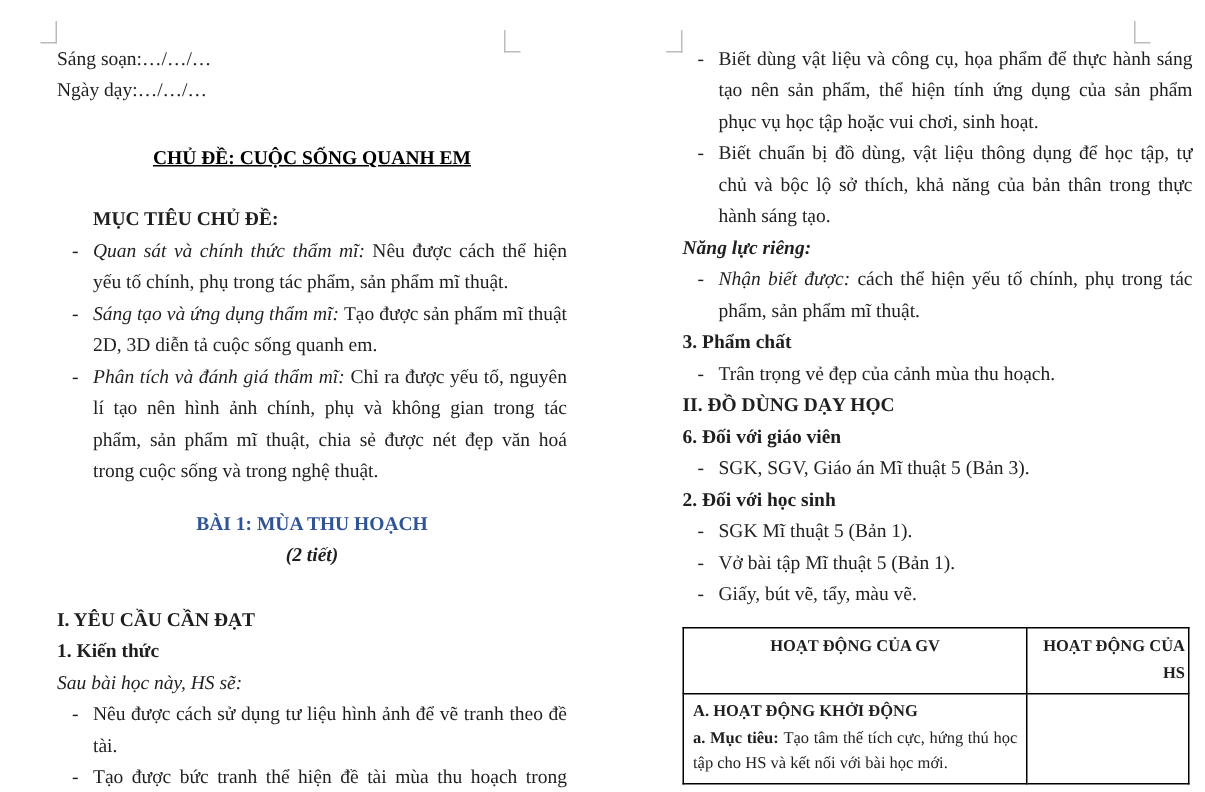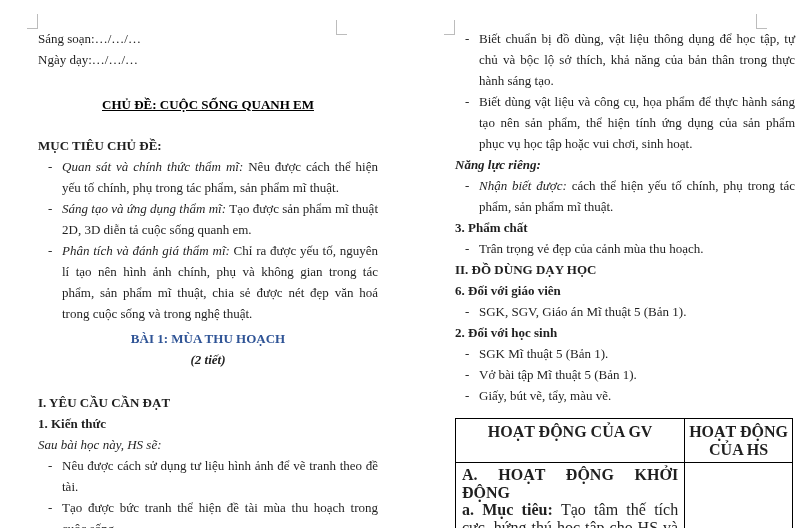--- a/index.html
+++ b/index.html
@@ -15,29 +15,29 @@
   #right-page { left:455px; width:340px; }
 
   .center { text-align:center; }
   .bold { font-weight:bold; }
   .italic { font-style:italic; }
   .red  { color:#000000;text-decoration:underline; }
   .blue { color:#2f5496; }
 
   .li { position:relative; padding-left:24px; text-align:justify; }
   .li::before { content:"-"; position:absolute; left:10px; top:0; }
-  .gap-md { margin-top:20px; }
+  .gap-md { margin-top:20px;margin-left:24px; }
   .gap-lg { margin-top:24px; }
 
   
   table { border-collapse:collapse; width:338px; margin-top:12px; table-layout:fixed; }
-  td, th { border:1px solid #000; vertical-align:top; font-size:16px; line-height:17.5px; padding:3px 6px; }
+  td, th { border:1px solid #000; vertical-align:top; font-size:11px; line-height:17.5px; padding:3px 6px; }
   th { text-align:center; font-weight:bold; padding:4px 2px; }
   .col-gv { width:68%; }
-  .col-hs { width:32%; }
+  .col-hs { width:32%;text-align:right; }
   td p { text-align:justify; }
 </style>
 </head>
 <body>
 
 <div class="crop tl" style="left:27px;  top:14px;"></div>
 <div class="crop tr" style="left:336px; top:20px;"></div>
 <div class="crop tl" style="left:444px; top:20px;"></div>
 <div class="crop tr" style="left:756px; top:14px;"></div>
 
@@ -54,53 +54,53 @@
       <span class="italic">Quan sát và chính thức thẩm mĩ: </span><span>Nêu được cách thể hiện yếu tố chính, phụ trong tác phẩm, sản phẩm mĩ thuật.</span>
     </div>
     <div class="li">
       <span class="italic">Sáng tạo và ứng dụng thẩm mĩ: </span><span>Tạo được sản phẩm mĩ thuật 2D, 3D diễn tả cuộc sống quanh em.</span>
     </div>
     <div class="li">
       <span class="italic">Phân tích và đánh giá thẩm mĩ: </span><span>Chỉ ra được yếu tố, nguyên lí tạo nên hình ảnh chính, phụ và không gian trong tác phẩm, sản phẩm mĩ thuật, chia sẻ được nét đẹp văn hoá trong cuộc sống và trong nghệ thuật.</span>
     </div>
   </div>
 
-  <p class="center bold blue" style="margin-top:4px;">BÀI 1: MÙA THU HOẠCH</p>
+  <p class="center bold blue" style="margin-top:14px;">BÀI 1: MÙA THU HOẠCH</p>
   <p class="center bold italic">(2 tiết)</p>
 
   <p class="bold" style="margin-top:22px;">I. YÊU CẦU CẦN ĐẠT</p>
   <p class="bold">1. Kiến thức</p>
   <p class="italic">Sau bài học này, HS sẽ:</p>
 
   <div>
     <div class="li">Nêu được cách sử dụng tư liệu hình ảnh để vẽ tranh theo đề tài.</div>
     <div class="li">Tạo được bức tranh thể hiện đề tài mùa thu hoạch trong cuộc sống.</div>
 
   </div>
 
 </div>
 
 <div class="page" id="right-page">
   <div>
+    <div class="li">Biết dùng vật liệu và công cụ, họa phẩm để thực hành sáng tạo nên sản phẩm, thể hiện tính ứng dụng của sản phẩm phục vụ học tập hoặc vui chơi, sinh hoạt.</div>
     <div class="li">Biết chuẩn bị đồ dùng, vật liệu thông dụng để học tập, tự chủ và bộc lộ sở thích, khả năng của bản thân trong thực hành sáng tạo.</div>
-    <div class="li">Biết dùng vật liệu và công cụ, họa phẩm để thực hành sáng tạo nên sản phẩm, thể hiện tính ứng dụng của sản phẩm phục vụ học tập hoặc vui chơi, sinh hoạt.</div>
   </div>
 
   <p class="bold italic">Năng lực riêng:</p>
   <div class="li">
     <span class="italic">Nhận biết được: </span><span>cách thể hiện yếu tố chính, phụ trong tác phẩm, sản phẩm mĩ thuật.</span>
   </div>
 
   <p class="bold">3. Phẩm chất</p>
   <div class="li">Trân trọng vẻ đẹp của cảnh mùa thu hoạch.</div>
 
   <p class="bold">II. ĐỒ DÙNG DẠY HỌC</p>
   <p class="bold">6. Đối với giáo viên</p>
   <div>
-    <div class="li">SGK, SGV, Giáo án Mĩ thuật 5 (Bản 1).</div>
+    <div class="li">SGK, SGV, Giáo án Mĩ thuật 5 (Bản 3).</div>
   </div>
 
   <p class="bold">2. Đối với học sinh</p>
   <div>
     <div class="li">SGK Mĩ thuật 5 (Bản 1).</div>
     <div class="li">Vở bài tập Mĩ thuật 5 (Bản 1).</div>
     <div class="li">Giấy, bút vẽ, tẩy, màu vẽ.</div>
   </div>
 
 

